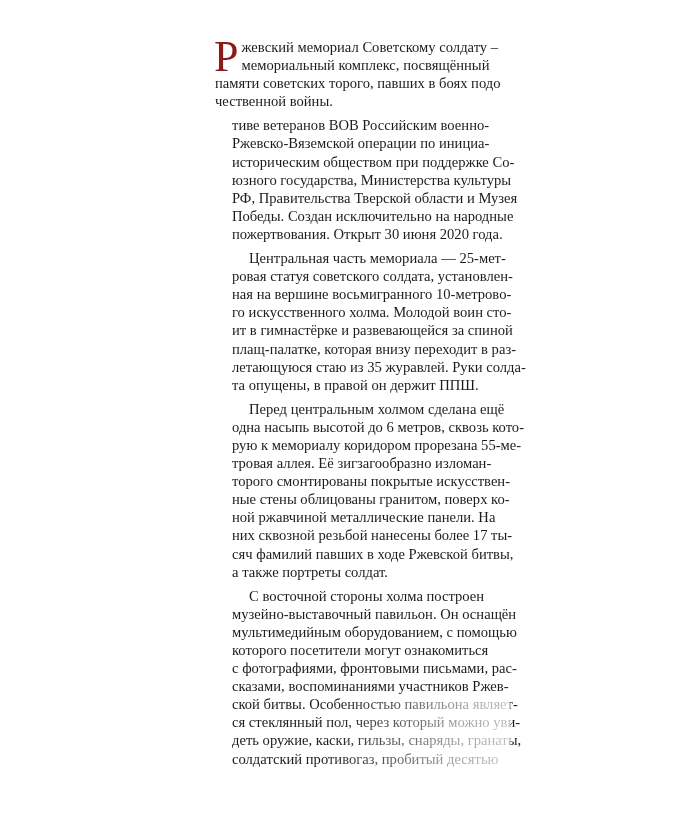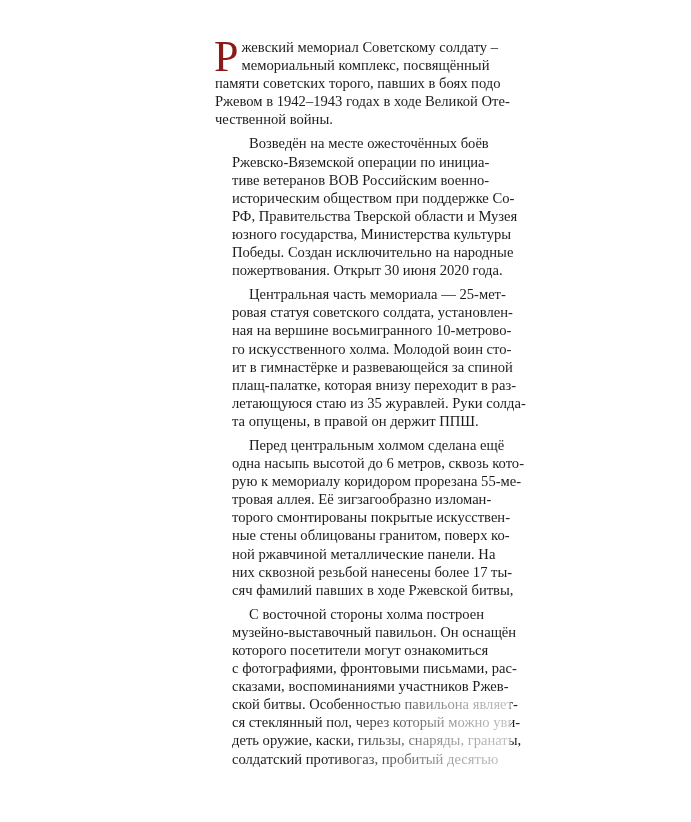--- a/index.html
+++ b/index.html
@@ -64,31 +64,29 @@
 </head>
 <body>
 
 <div class="page">
 
   <div class="para first">
     <span class="dropcap">Р</span>
     <span class="line">жевский мемориал Советскому солдату –</span>
     <span class="line">мемориальный комплекс, посвящённый</span>
     <span class="line">памяти советских торого, павших в боях подо</span>
-    <span class="line">Ржевом в 1942–1943 годах в ходе Великой Оте-</span>
     <span class="line last">чественной войны.</span>
   </div>
 
   <div class="para">
-    <span class="line" style="padding-left:17px">Возведён на месте ожесточённых боёв</span>
+    <span class="line">тиве ветеранов ВОВ Российским военно-</span>
     <span class="line">Ржевско-Вяземской операции по инициа-</span>
-    <span class="line">тиве ветеранов ВОВ Российским военно-</span>
     <span class="line">историческим обществом при поддержке Со-</span>
+    <span class="line">юзного государства, Министерства культуры</span>
     <span class="line">РФ, Правительства Тверской области и Музея</span>
-    <span class="line">юзного государства, Министерства культуры</span>
     <span class="line">Победы. Создан исключительно на народные</span>
     <span class="line">пожертвования. Открыт 30 июня 2020 года.</span>
   </div>
 
   <div class="para">
     <span class="line" style="padding-left:17px">Центральная часть мемориала — 25-мет-</span>
     <span class="line">ровая статуя советского солдата, установлен-</span>
     <span class="line">ная на вершине восьмигранного 10-метрово-</span>
     <span class="line">го искусственного холма. Молодой воин сто-</span>
     <span class="line">ит в гимнастёрке и развевающейся за спиной</span>
@@ -100,25 +98,27 @@
   <div class="para">
     <span class="line" style="padding-left:17px">Перед центральным холмом сделана ещё</span>
     <span class="line">одна насыпь высотой до 6 метров, сквозь кото-</span>
     <span class="line">рую к мемориалу коридором прорезана 55-ме-</span>
     <span class="line">тровая аллея. Её зигзагообразно изломан-</span>
     <span class="line">торого смонтированы покрытые искусствен-</span>
     <span class="line">ные стены облицованы гранитом, поверх ко-</span>
     <span class="line">ной ржавчиной металлические панели. На</span>
     <span class="line">них сквозной резьбой нанесены более 17 ты-</span>
     <span class="line">сяч фамилий павших в ходе Ржевской битвы,</span>
+    <span class="line last">а также портреты солдат.</span>
   </div>
 
   <div class="para">
     <span class="line" style="padding-left:17px">С восточной стороны холма построен</span>
     <span class="line">музейно-выставочный павильон. Он оснащён</span>
+    <span class="line">мультимедийным оборудованием, с помощью</span>
     <span class="line">которого посетители могут ознакомиться</span>
     <span class="line">с фотографиями, фронтовыми письмами, рас-</span>
     <span class="line">сказами, воспоминаниями участников Ржев-</span>
     <span class="line">ской битвы. Особенностью павильона являет-</span>
     <span class="line">ся стеклянный пол, через который можно уви-</span>
     <span class="line">деть оружие, каски, гильзы, снаряды, гранаты,</span>
     <span class="line">солдатский противогаз, пробитый десятью</span>
   </div>
 
 </div>

